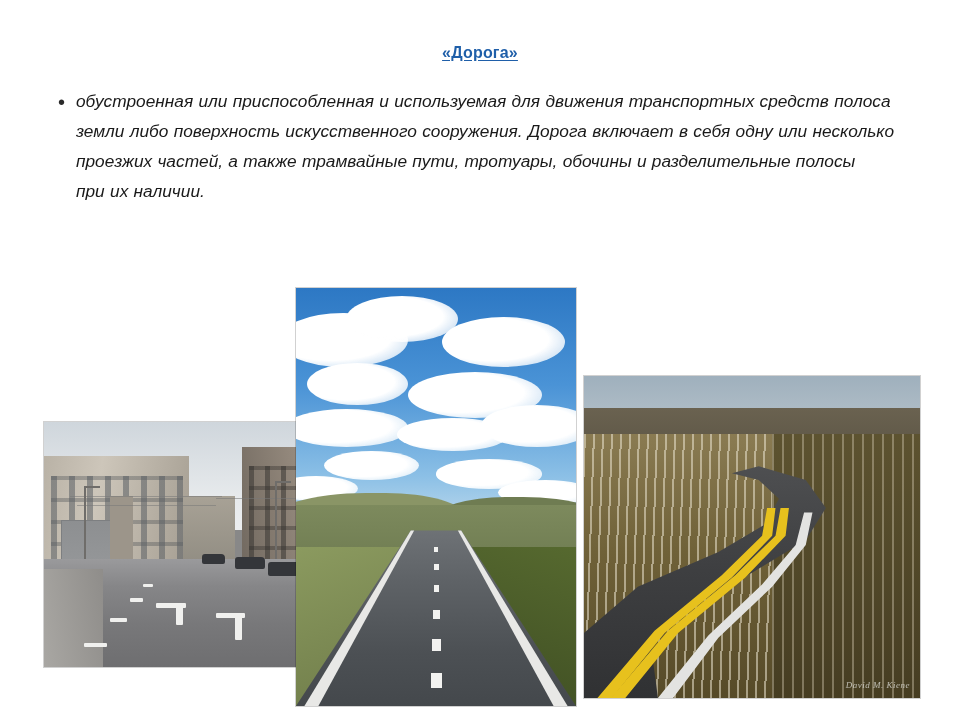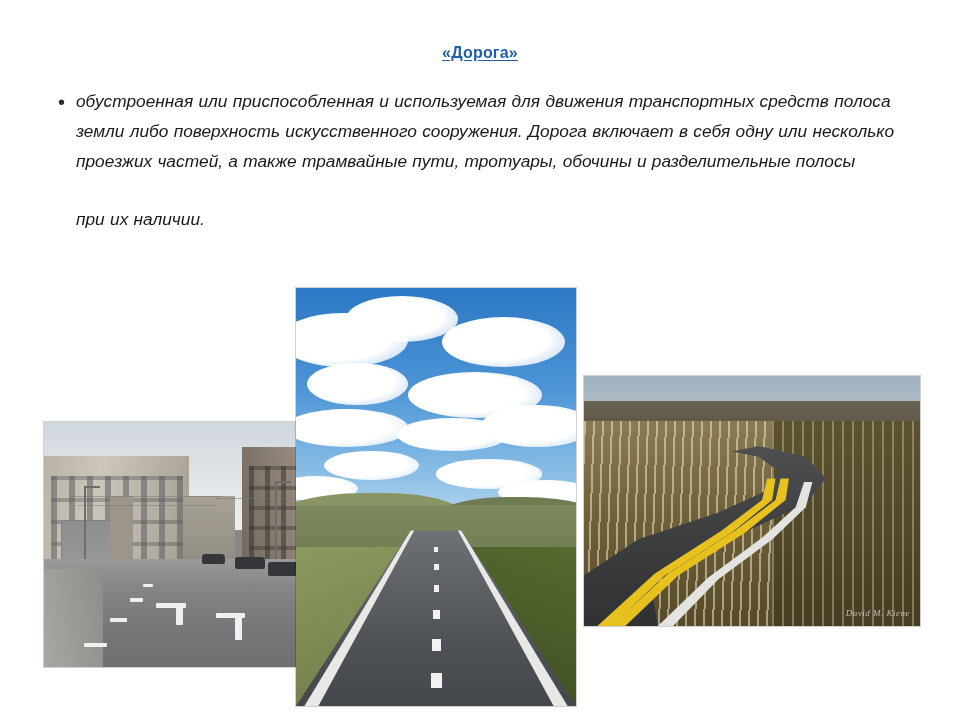--- a/index.html
+++ b/index.html
@@ -61,21 +61,21 @@
     flex: 1 1 auto;
     font-size: 17.3px;
     line-height: 30px;
     font-style: italic;
     color: #1a1a1a;
     text-align: left;
     word-spacing: 0.5px;
   }
   .bullet-text .tail {
     display: block;
-    margin-top: 28px;
+    margin-top: 0;
   }
 
   
   .collage {
     position: absolute;
     left: 0;
     top: 270px;
     width: 960px;
     height: 450px;
   }
@@ -209,21 +209,21 @@
   }
   #photo-country .road-edge-l { clip-path: polygon(41% 0%, 42.2% 0%, 8% 100%, 3% 100%); }
   #photo-country .road-edge-r { clip-path: polygon(57.8% 0%, 59% 0%, 97% 100%, 92% 100%); }
   #photo-country .center-dash { position: absolute; background: #f2f2f0; }
 
   
   #photo-forest {
     left: 584px;
     top: 106px;
     width: 336px;
-    height: 250px;
+    height: 322px;
     z-index: 2;
   }
   #photo-forest .sky {
     position: absolute; left: 0; top: 0; width: 100%; height: 18%;
     background: linear-gradient(#9fb0bd, #b7c3cb);
   }
   #photo-forest .ridge {
     position: absolute; left: 0; top: 10%; width: 100%; height: 16%;
     background: linear-gradient(#6a6250, #5b5444);
   }

